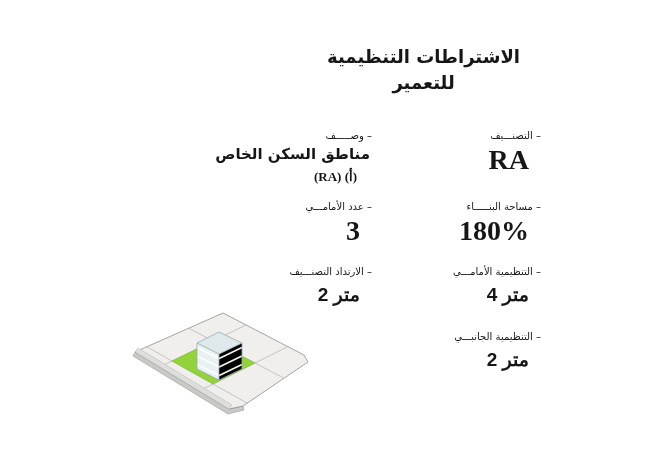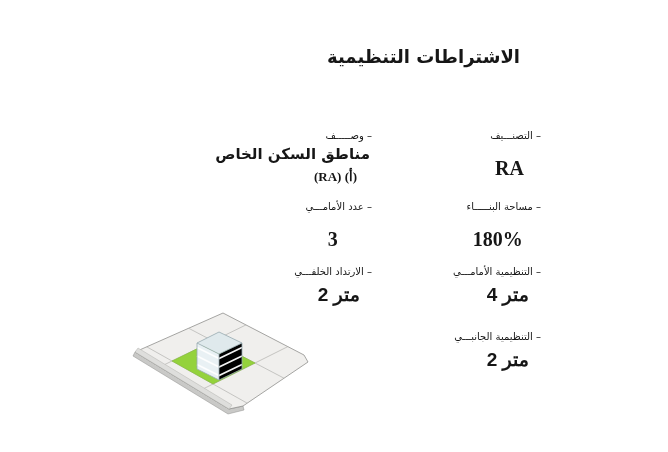--- a/index.html
+++ b/index.html
@@ -24,22 +24,22 @@
   .col-r{right:127px;}
   .col-l{right:296px;}
   .r1{top:126px}.r2{top:197px}.r3{top:262px}.r4{top:327px}
   .lbl{
     direction:rtl;white-space:nowrap;
     font-size:10px;line-height:19px;letter-spacing:0;
   }
   .val{white-space:nowrap;direction:ltr;}
   .v-big{
     font-family:"Liberation Serif","DejaVu Serif",serif;
-    font-weight:bold;font-size:20px;line-height:24px;
-    margin-top:11px;padding-right:12px;text-align:center;
+    font-weight:bold;font-size:28px;line-height:24px;
+    margin-top:3px;padding-right:12px;
   }
   .v-mix{
     font-family:Liberation Sans, sans-serif;
     font-weight:bold;font-size:19px;line-height:22px;
     margin-top:3px;padding-right:12px;
   }
   .v-ar{
     direction:rtl;
     font-weight:bold;font-size:15px;line-height:18px;
     margin-top:0;padding-right:2px;white-space:nowrap;
@@ -53,20 +53,21 @@
   
   .illus{position:absolute;left:120px;top:305px;}
 </style>
 </head>
 <body>
 
 <div class="stage">
 
   <div class="title">
     <div>الاشتراطات التنظيمية</div>
+    <div>للتعمير</div>
   </div>
 
   <div class="item col-r r1">
     <div class="lbl">– التصنـــيف</div>
     <div class="val v-big">RA</div>
   </div>
 
   <div class="item col-r r2">
     <div class="lbl">– مساحة البنـــــاء</div>
     <div class="val v-big">180%</div>
@@ -87,21 +88,21 @@
     <div class="val v-ar">مناطق السكن الخاص</div>
     <div class="val v-sub">(RA) (أ)</div>
   </div>
 
   <div class="item col-l r2">
     <div class="lbl">– عدد الأمامـــي</div>
     <div class="val v-big">3</div>
   </div>
 
   <div class="item col-l r3">
-    <div class="lbl">– الارتداد الخلفـــي</div>
+    <div class="lbl">– الارتداد التصنـــيف</div>
     <div class="val v-mix">2 متر</div>
   </div>
 
   <svg class="illus" width="200" height="115" viewBox="0 0 200 115" aria-hidden="true">
     <defs>
       <clipPath id="plat-clip">
         <polygon points="103,8 184,50 188,57 123,101 109,104 15,47"></polygon>
       </clipPath>
     </defs>
 

